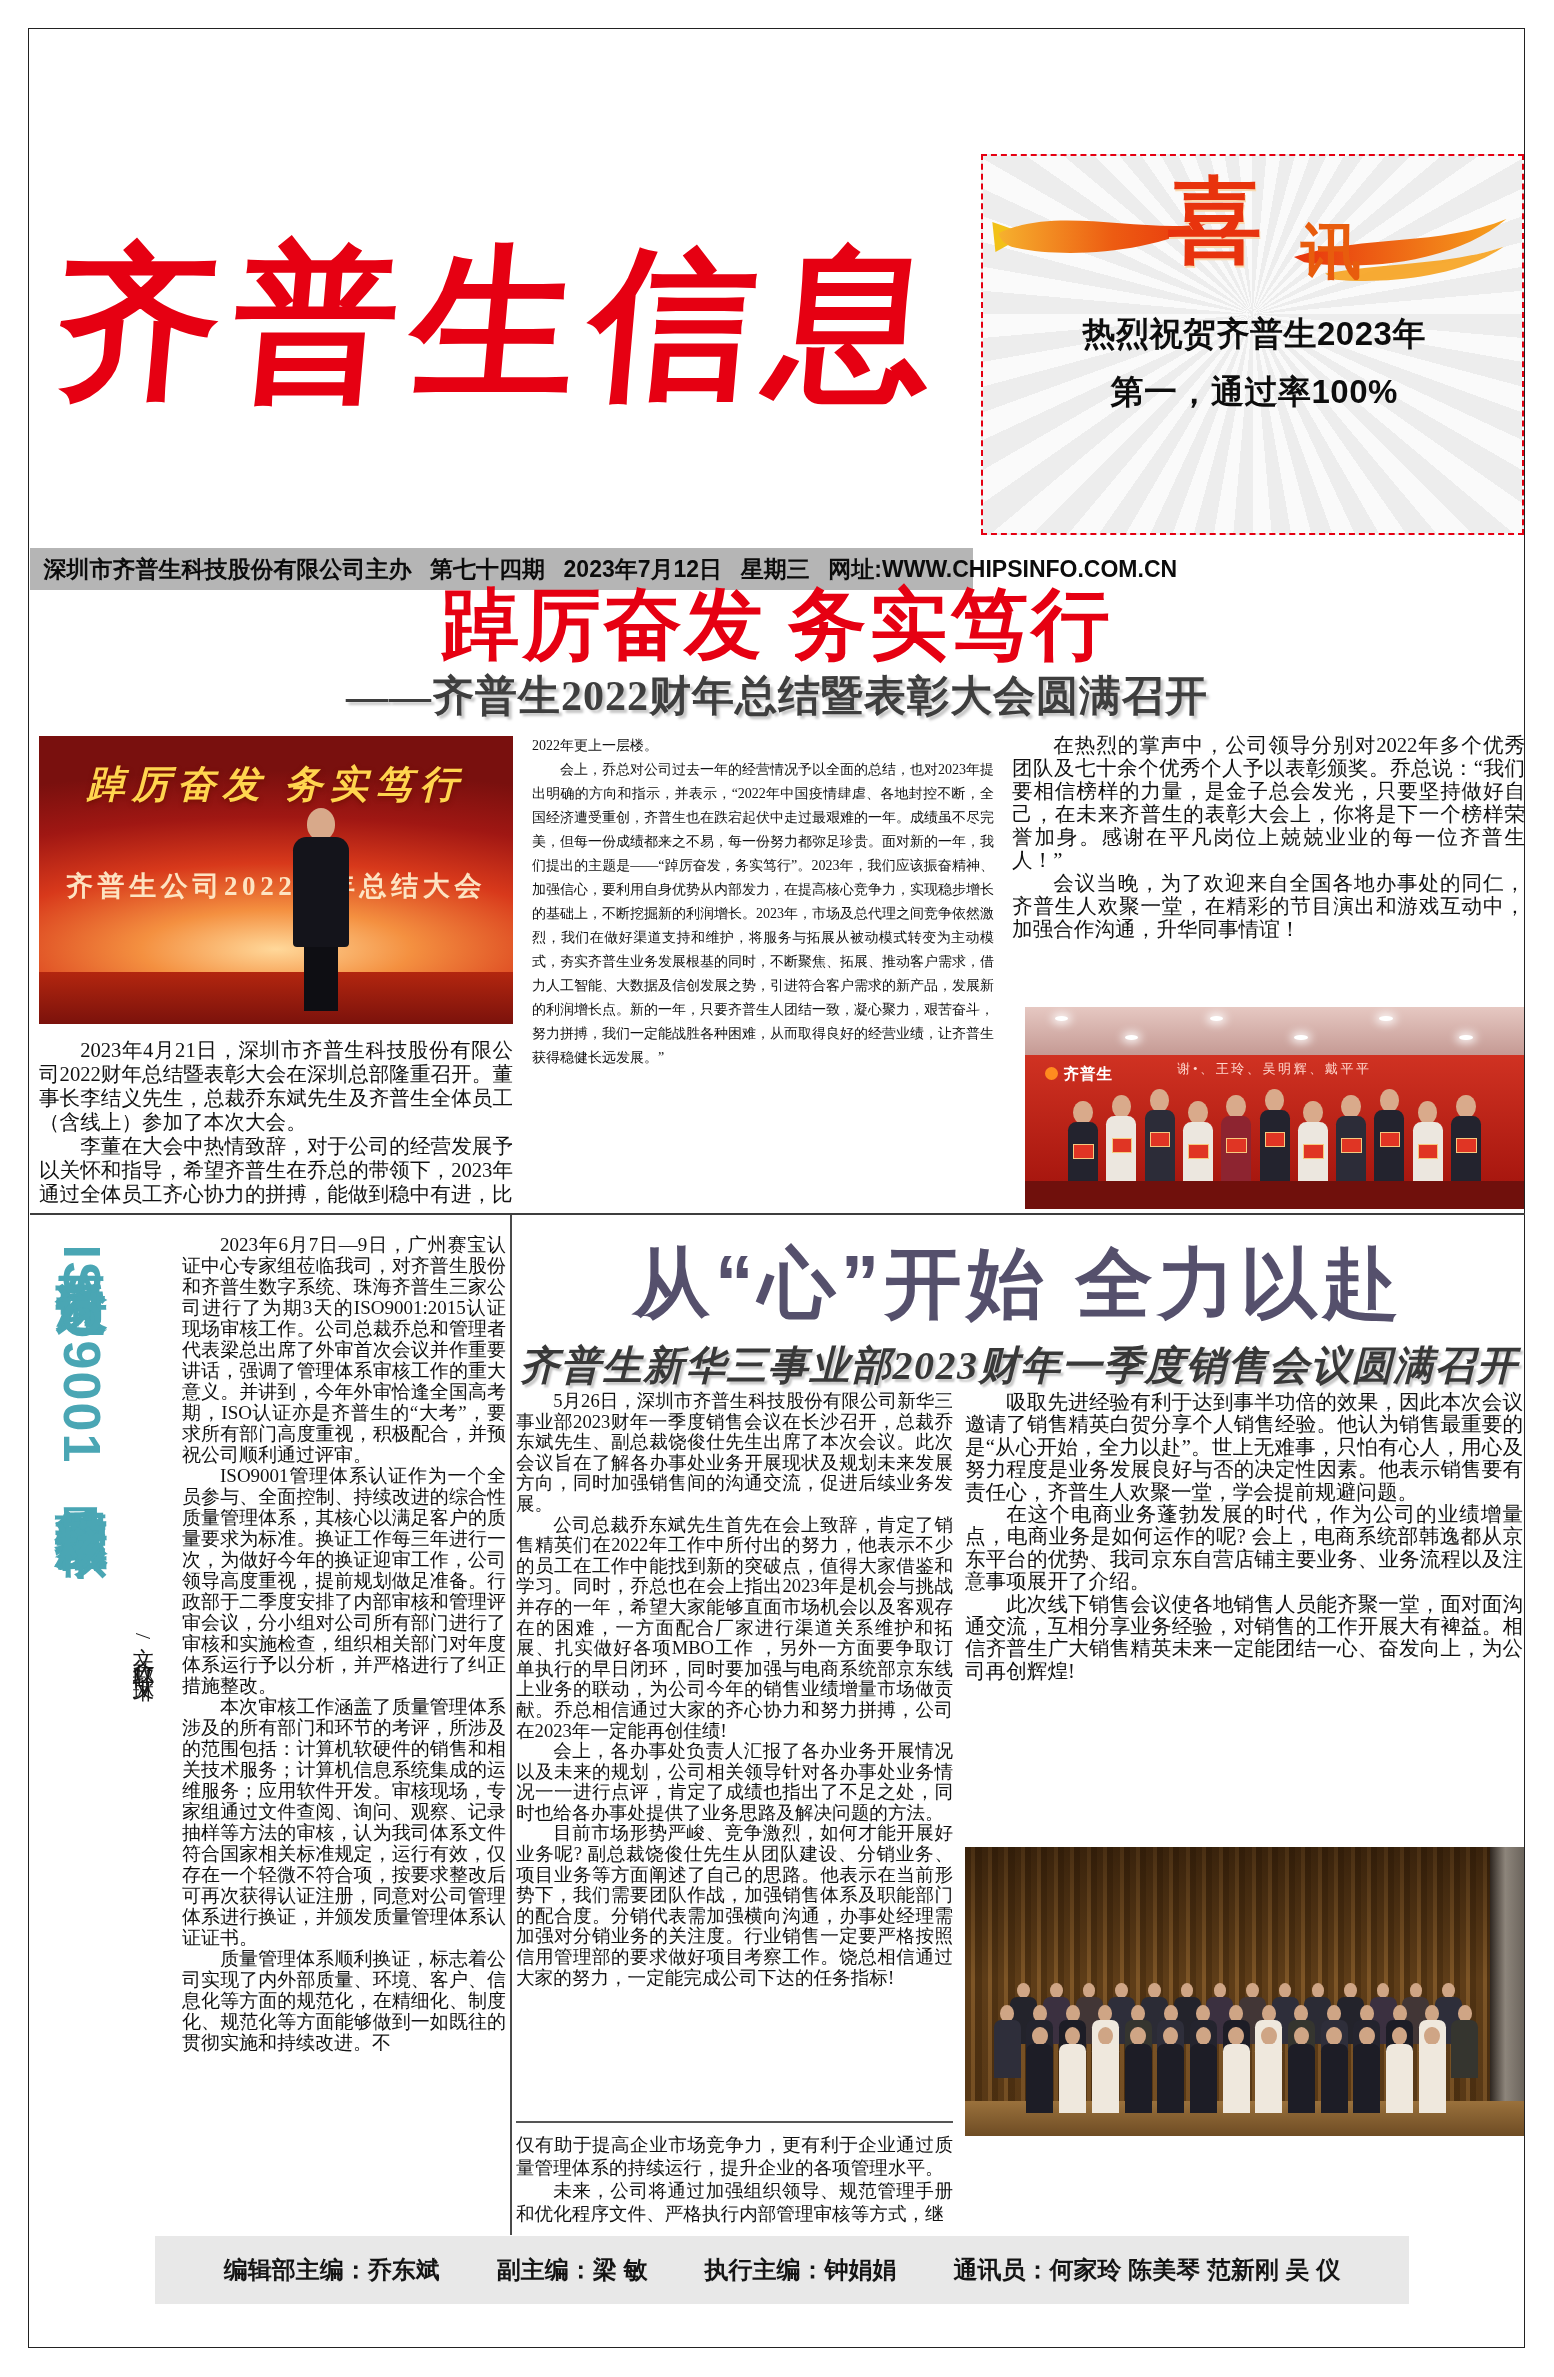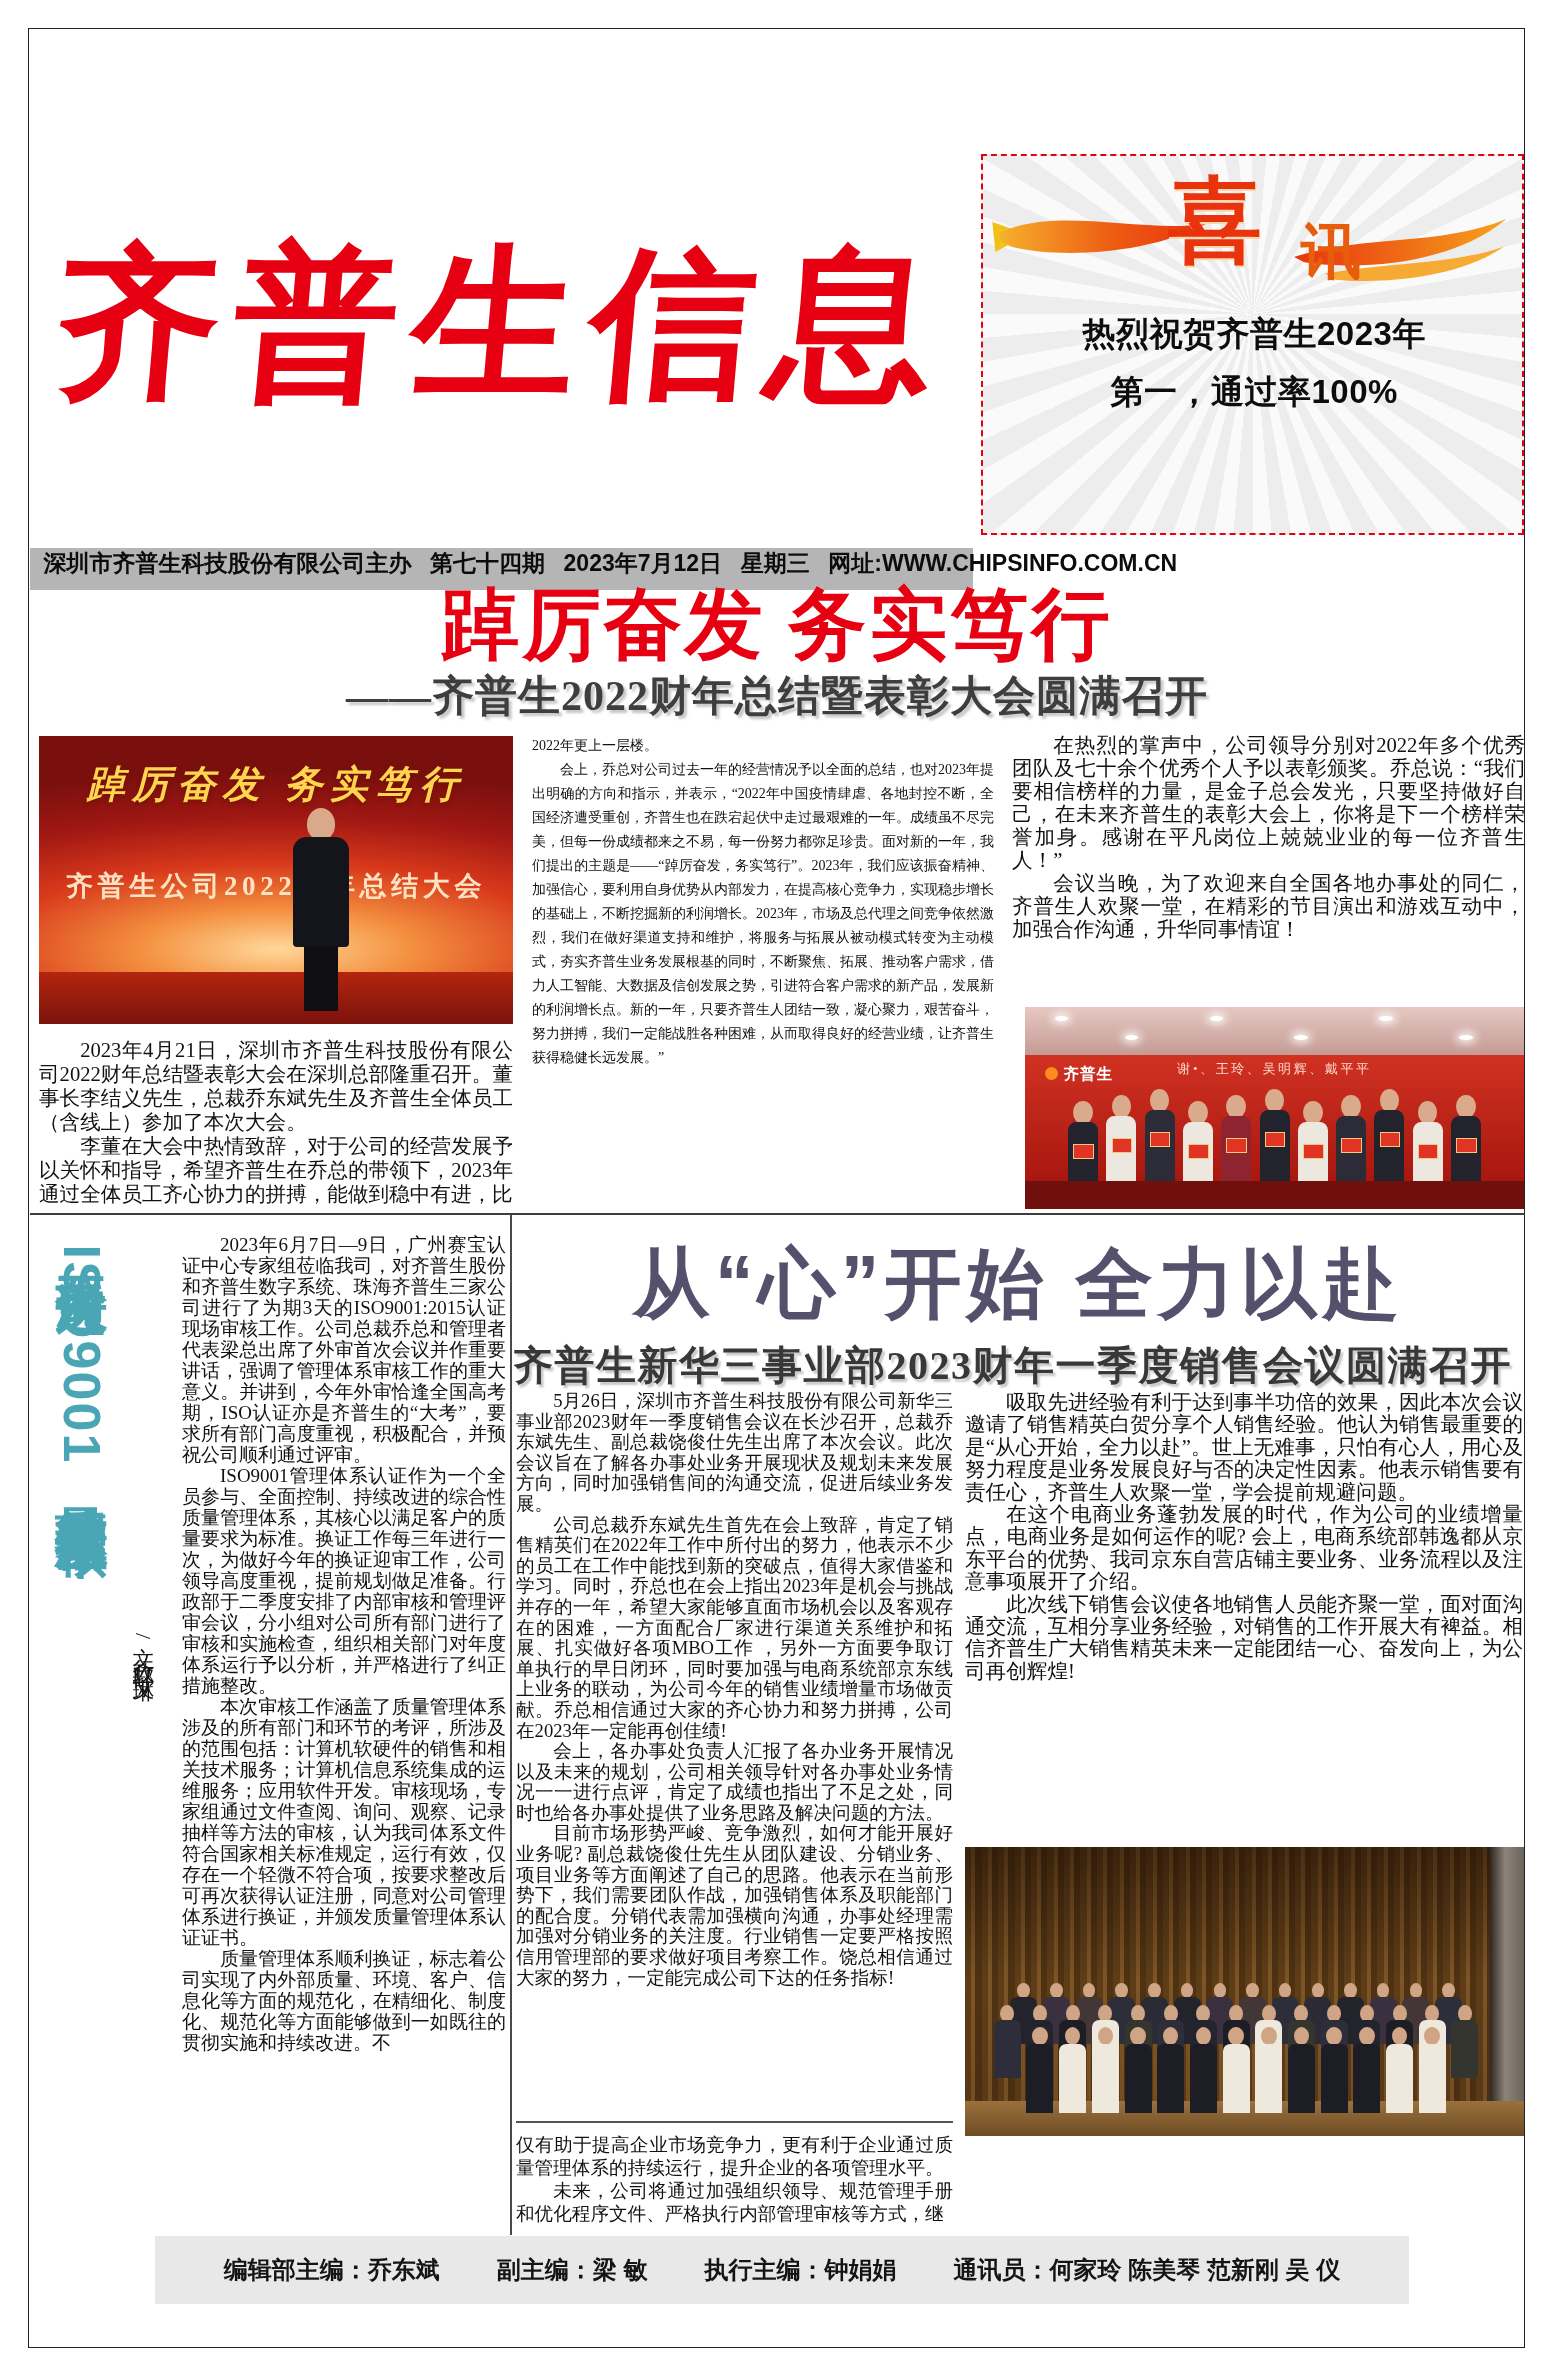--- a/index.html
+++ b/index.html
@@ -20,21 +20,21 @@
   .gn-art{position:relative;width:100%;height:133px;}
   .gn-swoosh{position:absolute;left:0;top:0;width:100%;height:100%;}
   .gn-xi{position:absolute;left:43%;top:2.1px;transform:translateX(-50%);
     font-size:94px;font-weight:900;color:#e8330d;text-shadow:1px 1.5px 0 #f9d9b0;}
   .gn-xun{position:absolute;left:59%;top:56px;font-size:60px;font-weight:900;color:#e85c0d;}
   .gn-lines{padding:15.5px 20.6px 0 24px;}
   .gn-lines p{margin:0;font-size:33px;font-weight:700;line-height:58px;color:#0d0d0d;letter-spacing:0.5px;text-align:center;}
 
   
   .infobar{position:absolute;left:30px;top:548px;width:943px;height:42px;background:#b5b5b5;
-    display:flex;align-items:flex-start;gap:18.6px;padding-left:13.4px;box-sizing:border-box;
+    display:flex;align-items:center;gap:18.6px;padding-left:13.4px;box-sizing:border-box;
     font-weight:700;font-size:23px;color:#0c0c0c;white-space:nowrap;}
 
   
   .a1-title{position:absolute;left:31px;top:573px;width:1492px;text-align:center;
     font-size:78px;font-weight:900;color:#e60012;letter-spacing:3.1px;}
   .a1-sub{position:absolute;left:31px;top:668px;width:1492px;text-align:center;
     font-size:42px;font-weight:700;color:#3e3e3e;letter-spacing:1px;text-shadow:3.1px 3.1px 2.6px #c6c6c6;}
 
   .flow p{margin:0;text-indent:2em;text-align:justify;word-break:break-all;}
   .flow p.cont{text-indent:0;}
@@ -89,22 +89,22 @@
     font-size:19px;line-height:21px;}
   .contmid{position:absolute;left:516px;top:2133px;width:437px;height:103px;overflow:hidden;
     font-size:18.6px;line-height:23px;}
   .contright{position:absolute;left:965px;top:2140px;width:558px;height:93px;overflow:hidden;
     font-size:20.6px;line-height:27px;}
 
   
   .a2-title{position:absolute;left:513px;top:1233px;width:1011px;text-align:center;
     font-family:"Liberation Sans","DejaVu Sans",sans-serif;
     font-size:77px;font-weight:800;color:#55506c;letter-spacing:5.2px;}
-  .a2-sub{position:absolute;left:513px;top:1338px;width:1011px;text-align:left;
-    font-size:40px;font-weight:700;color:#383838;letter-spacing:1.5px;text-shadow:2.6px 2.6px 2.1px #c9c9c9;}
+  .a2-sub{position:absolute;left:513px;top:1338px;width:1011px;text-align:center;
+    font-size:40px;font-weight:700;color:#383838;letter-spacing:1.5px;text-shadow:2.6px 2.6px 2.1px #c9c9c9;font-style:italic;}
   .a2left{position:absolute;left:516px;top:1391px;width:437px;height:722px;overflow:hidden;
     font-size:18.6px;line-height:20.6px;}
   .a2right{position:absolute;left:965px;top:1391px;width:558px;height:450px;overflow:hidden;
     font-size:20.6px;line-height:22.4px;}
 
   
   .photo3{position:absolute;left:965px;top:1847px;width:559px;height:289px;overflow:hidden;
     background:repeating-linear-gradient(90deg,#5e3d18 0 6.2px,#7d5526 6.2px 10.3px,#4f3212 10.3px 16.5px);}
   .p3-shade{position:absolute;inset:0;background:linear-gradient(180deg,rgba(20,8,0,.5),rgba(20,8,0,0) 46%,rgba(30,12,0,.12));}
   .p3-wall{position:absolute;right:0;top:0;width:6%;height:100%;background:linear-gradient(90deg,#2e2620,#8d857b 45%,#6b645c);}

